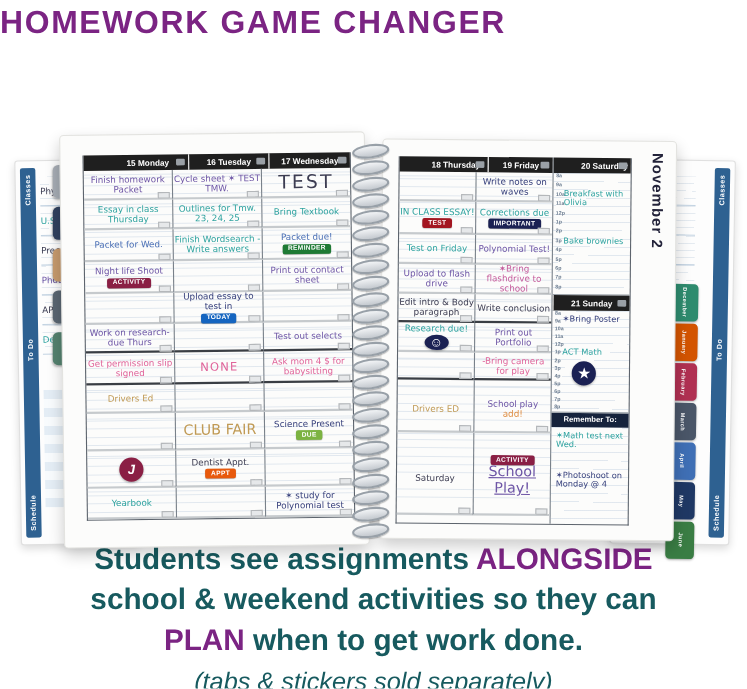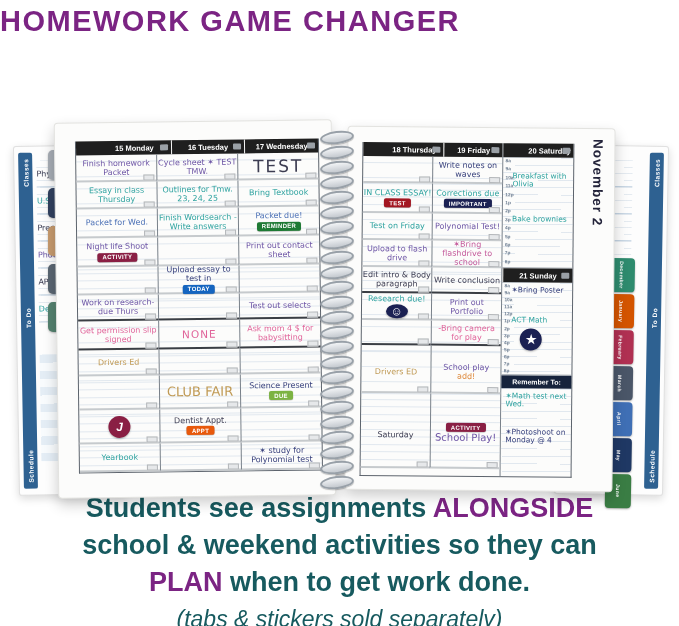--- a/index.html
+++ b/index.html
@@ -66,21 +66,21 @@
     background:repeating-linear-gradient(to bottom,rgba(130,160,195,0.22) 0 0.8px,transparent 0.8px 7.5px);background-position:0 6px;}
   .cell:first-child{border-left:none;}
   .cell::after{content:'';position:absolute;right:2px;bottom:-1px;width:9px;height:4px;background:#e6e8ea;border:0.5px solid #b4b7ba;}
   .thick{border-bottom:2.5px solid #3a3e44;}
 
   .hw{font-family:"DejaVu Sans",sans-serif;font-size:8px;line-height:1.12;}
   .ink-purple{color:#6e56a6;} .ink-teal{color:#2fa3a0;} .ink-blue{color:#4a6fb5;} .ink-navy{color:#37407c;}
   .ink-pink{color:#e0649a;} .ink-dark{color:#3d3d52;} .ink-tan{color:#c09a55;} .ink-orange{color:#de8a3c;}
   .ink-magenta{color:#c45a9b;}
   .big-test{font-size:17px;letter-spacing:2px;}
-  .club{font-size:13px;} .play-big{font-size:10px;} .none-big{font-size:10.5px;letter-spacing:1px;}
+  .club{font-size:13px;} .play-big{font-size:13px;text-decoration:underline;} .none-big{font-size:10.5px;letter-spacing:1px;}
 
   .sticker{display:inline-block;color:#fff;font-weight:bold;font-size:6px;padding:1.5px 5px;border-radius:2px;
     letter-spacing:0.3px;margin-top:1px;box-shadow:0 0.5px 1px rgba(0,0,0,0.3);}
   .sk-test{background:#a31621;} .sk-important{background:#1b2153;} .sk-reminder{background:#1e7a34;}
   .sk-activity{background:#8a1f44;} .sk-today{background:#1565c0;} .sk-due{background:#7cb342;} .sk-appt{background:#e8590c;}
   .dot-sticker{display:inline-flex;align-items:center;justify-content:center;width:22px;height:22px;border-radius:50%;
     background:#8a1f44;color:#fff;font-weight:bold;font-size:12px;font-style:italic;box-shadow:0 1px 2px rgba(0,0,0,0.3);}
   .dot-navy{background:#1b2153;font-style:normal;}
 
   

